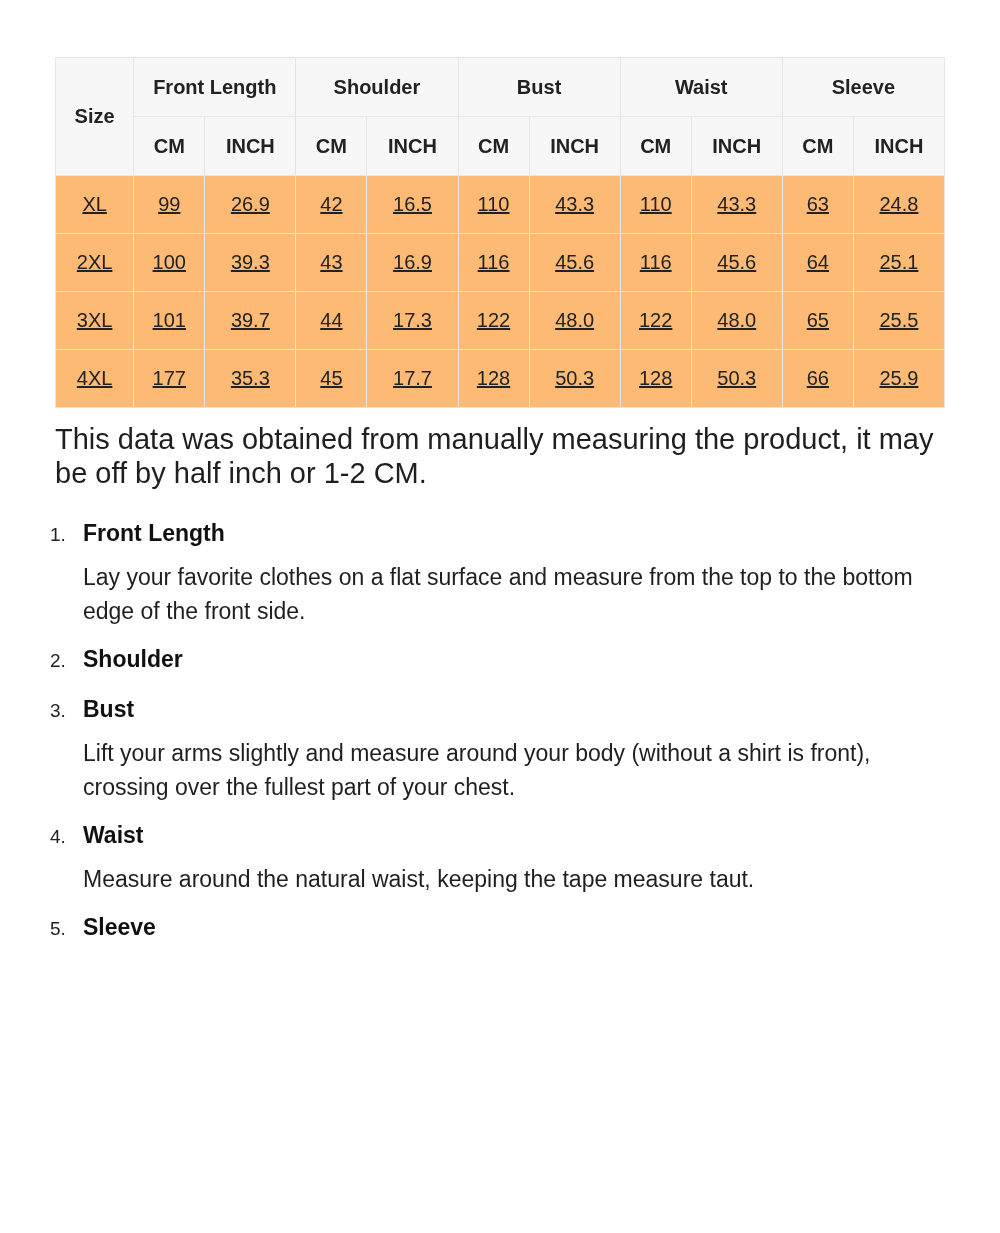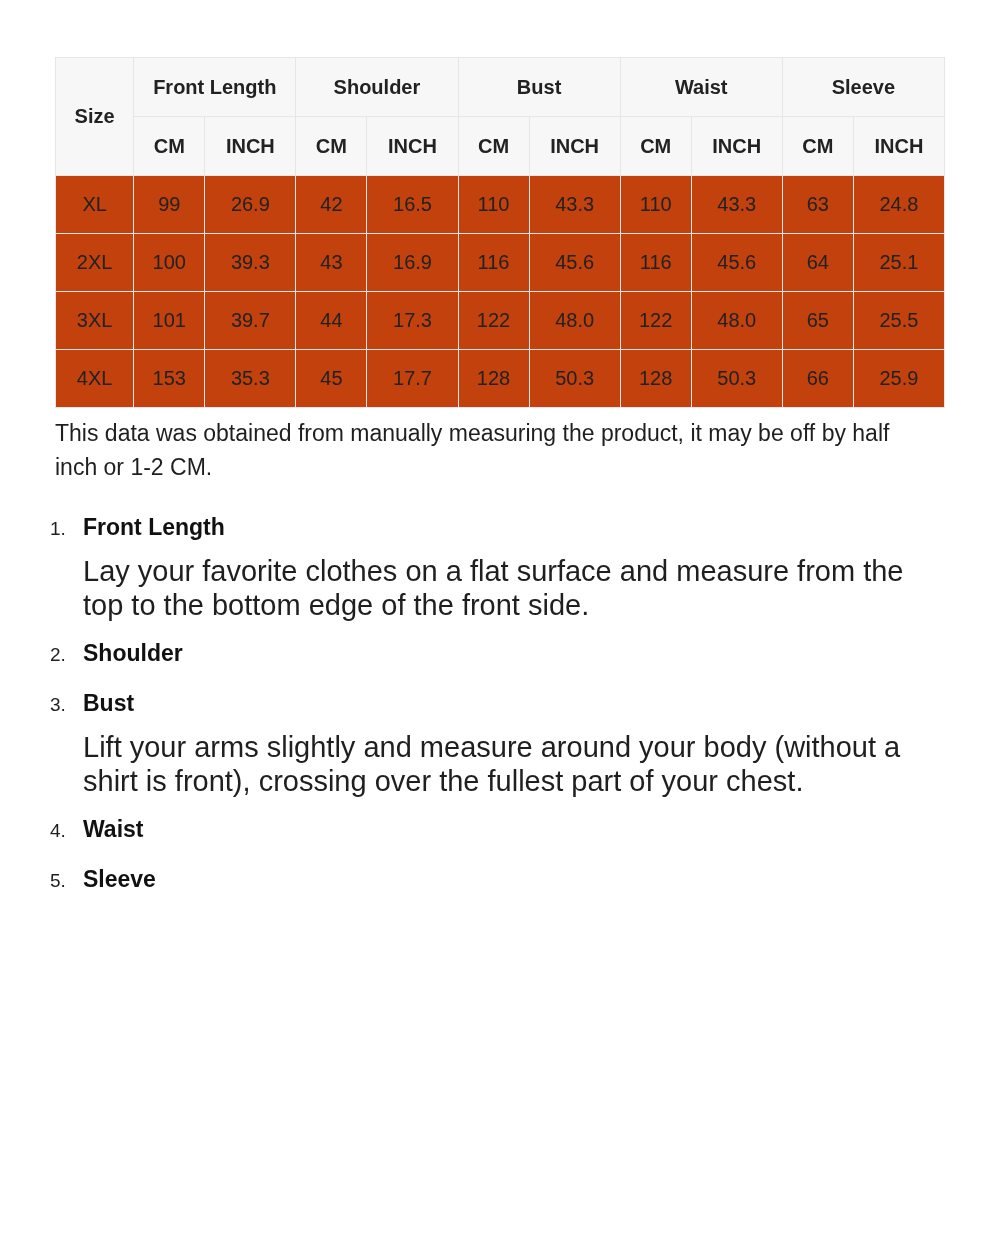--- a/index.html
+++ b/index.html
@@ -33,36 +33,37 @@
     font-size: 20px;
     color: #222222;
     padding: 0;
   }
   .size-table thead th {
     background: #f7f7f7;
     font-weight: bold;
     height: 59px;
   }
   .size-table tbody td {
-    background: #c2410c;
+    background: #fdba74;
     font-weight: normal;
     height: 58px;
+    text-decoration: underline;
   }
 
   
   h2.measure-heading {
     margin: 40px 0 0 0;
     font-size: 30px;
     line-height: 36px;
     font-weight: bold;
     color: #111111;
   }
   p.measure-intro {
-    margin: 8px 0 0 0;
-    font-size: 23px;
+    margin: 14px 0 0 0;
+    font-size: 29px;
     line-height: 34px;
     color: #1f1f1f;
     max-width: 880px;
   }
 
   .instruction-list {
     margin-top: 26px;
     margin-left: -5px; 
   }
   .instruction-item { margin-top: 14px; }
@@ -78,21 +79,21 @@
     color: #1f1f1f;
   }
   .item-title {
     font-size: 23px;
     line-height: 34px;
     font-weight: bold;
     color: #111111;
   }
   .item-desc {
     margin: 8px 0 0 33px;
-    font-size: 29px;
+    font-size: 23px;
     line-height: 34px;
     color: #1f1f1f;
     max-width: 862px;
   }
 </style>
 </head>
 <body>
 
 <div class="page">
 
@@ -167,21 +168,21 @@
           <td>17.3</td>
           <td>122</td>
           <td>48.0</td>
           <td>122</td>
           <td>48.0</td>
           <td>65</td>
           <td>25.5</td>
         </tr>
         <tr>
           <td>4XL</td>
-          <td>153</td>
+          <td>177</td>
           <td>35.3</td>
           <td>45</td>
           <td>17.7</td>
           <td>128</td>
           <td>50.3</td>
           <td>128</td>
           <td>50.3</td>
           <td>66</td>
           <td>25.9</td>
         </tr>
@@ -210,20 +211,21 @@
           <span class="item-number">3.</span>
           <span class="item-title">Bust</span>
         </div>
         <p class="item-desc">Lift your arms slightly and measure around your body (without a shirt is front), crossing over the fullest part of your chest.</p>
       </div>
       <div class="instruction-item">
         <div class="item-head">
           <span class="item-number">4.</span>
           <span class="item-title">Waist</span>
         </div>
+        <p class="item-desc">Measure around the natural waist, keeping the tape measure taut.</p>
       </div>
       <div class="instruction-item">
         <div class="item-head">
           <span class="item-number">5.</span>
           <span class="item-title">Sleeve</span>
         </div>
       </div>
     </div>
 
 </div>

